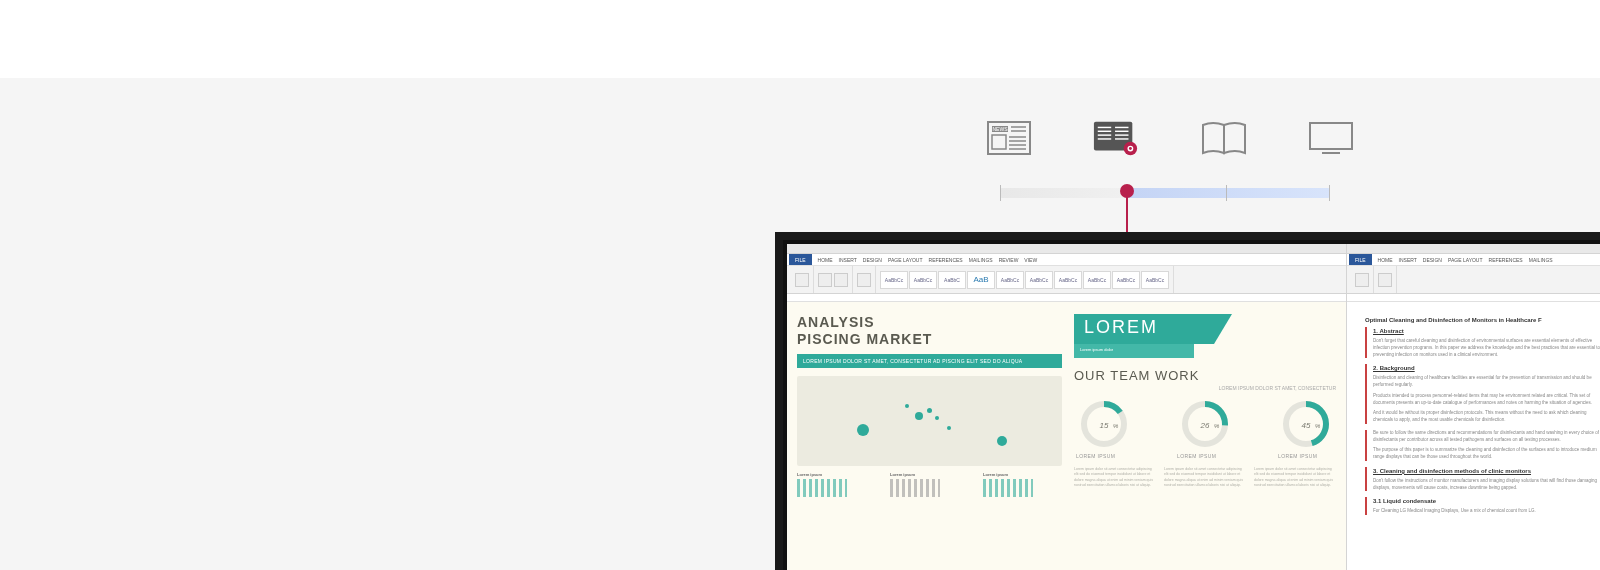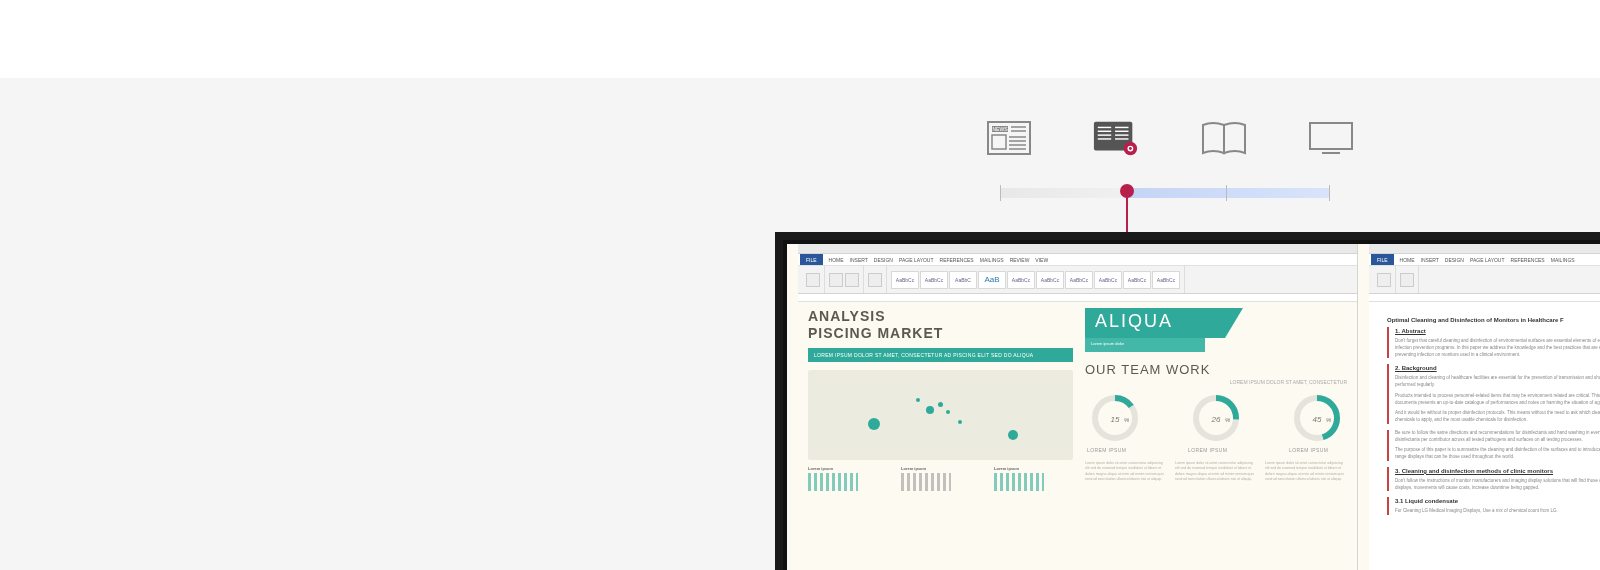--- a/index.html
+++ b/index.html
@@ -100,21 +100,20 @@
   position: absolute;
   inset: 4px 0 0 4px;
   background: #fdfbf1;
   display: flex;
 }
 
 
 .app-win {
   position: relative;
   flex-shrink: 0;
-  margin-left: 11px;
 }
 .app-win.left { width: 560px; border-right: 1px solid #d4d4d4; }
 .app-win.right { width: 260px; }
 .titlebar {
   height: 10px;
   background: #e9e9e9;
   border-bottom: 1px solid #d4d4d4;
 }
 .ribbon-tabs {
   height: 12px;
@@ -177,21 +176,21 @@
 }
 
 
 .doc-area {
   position: absolute;
   top: 58px;
   left: 0;
   right: 0;
   bottom: 0;
   background: #fdfbf1;
-  padding: 6px 10px;
+  padding: 12px 10px;
   overflow: hidden;
 }
 
 
 .doc-left {
   width: 265px;
   float: left;
 }
 .doc-left h2 {
   font-size: 14px;
@@ -484,21 +483,21 @@
             <div class="legend-col">
                 <b>Lorem ipsum</b>
                 <div class="mini-chart"></div>
               </div>
           </div>
         </div>
 
         <div class="doc-right">
           <div class="report-banner">
             <div class="skew"></div>
-            <h3>ALIQUA</h3>
+            <h3>LOREM</h3>
             <div class="sub">Lorem ipsum dolor</div>
           </div>
           <div class="team-title">OUR TEAM WORK</div>
           <div class="team-sub">LOREM IPSUM DOLOR ST AMET, CONSECTETUR</div>
 
           <div class="donuts">
             <div class="donut">
               <svg width="50" height="50" viewBox="0 0 50 50">
                 <circle cx="25" cy="25" r="20" fill="none" stroke="#e4e4dc" stroke-width="6"></circle>
                 <circle cx="25" cy="25" r="20" fill="none" stroke="#2faa9a" stroke-width="6" stroke-dasharray="18.85 125.66" transform="rotate(-90 25 25)"></circle>

